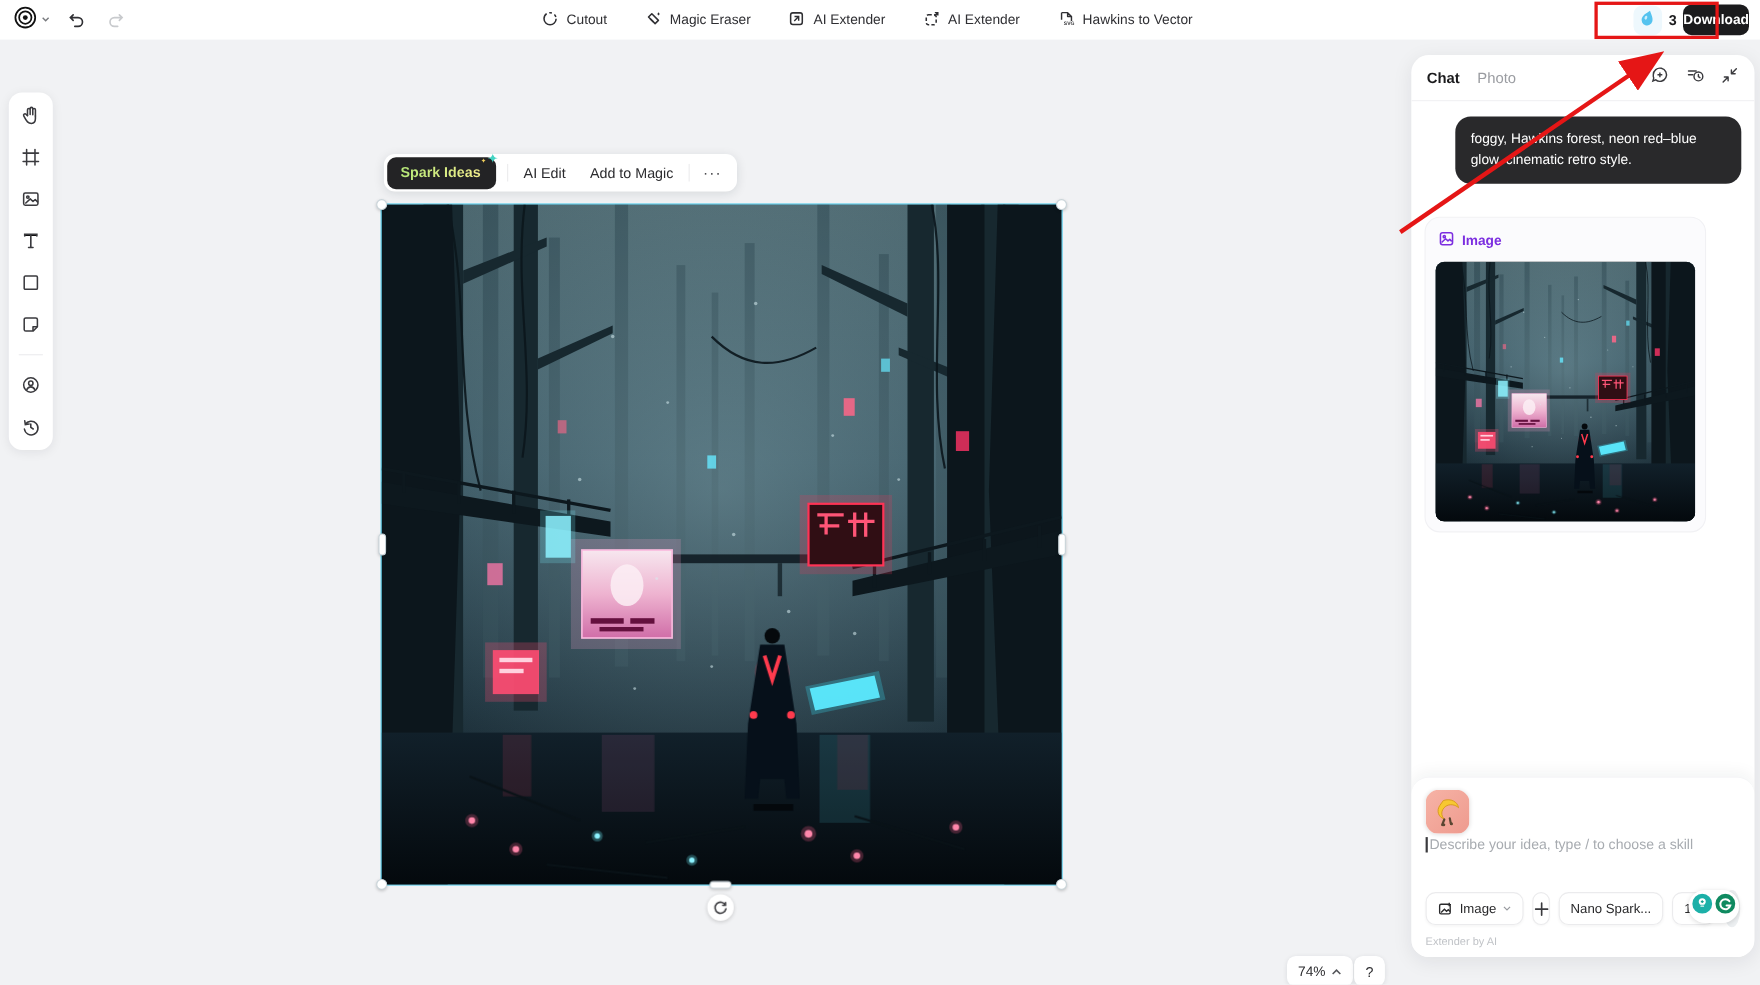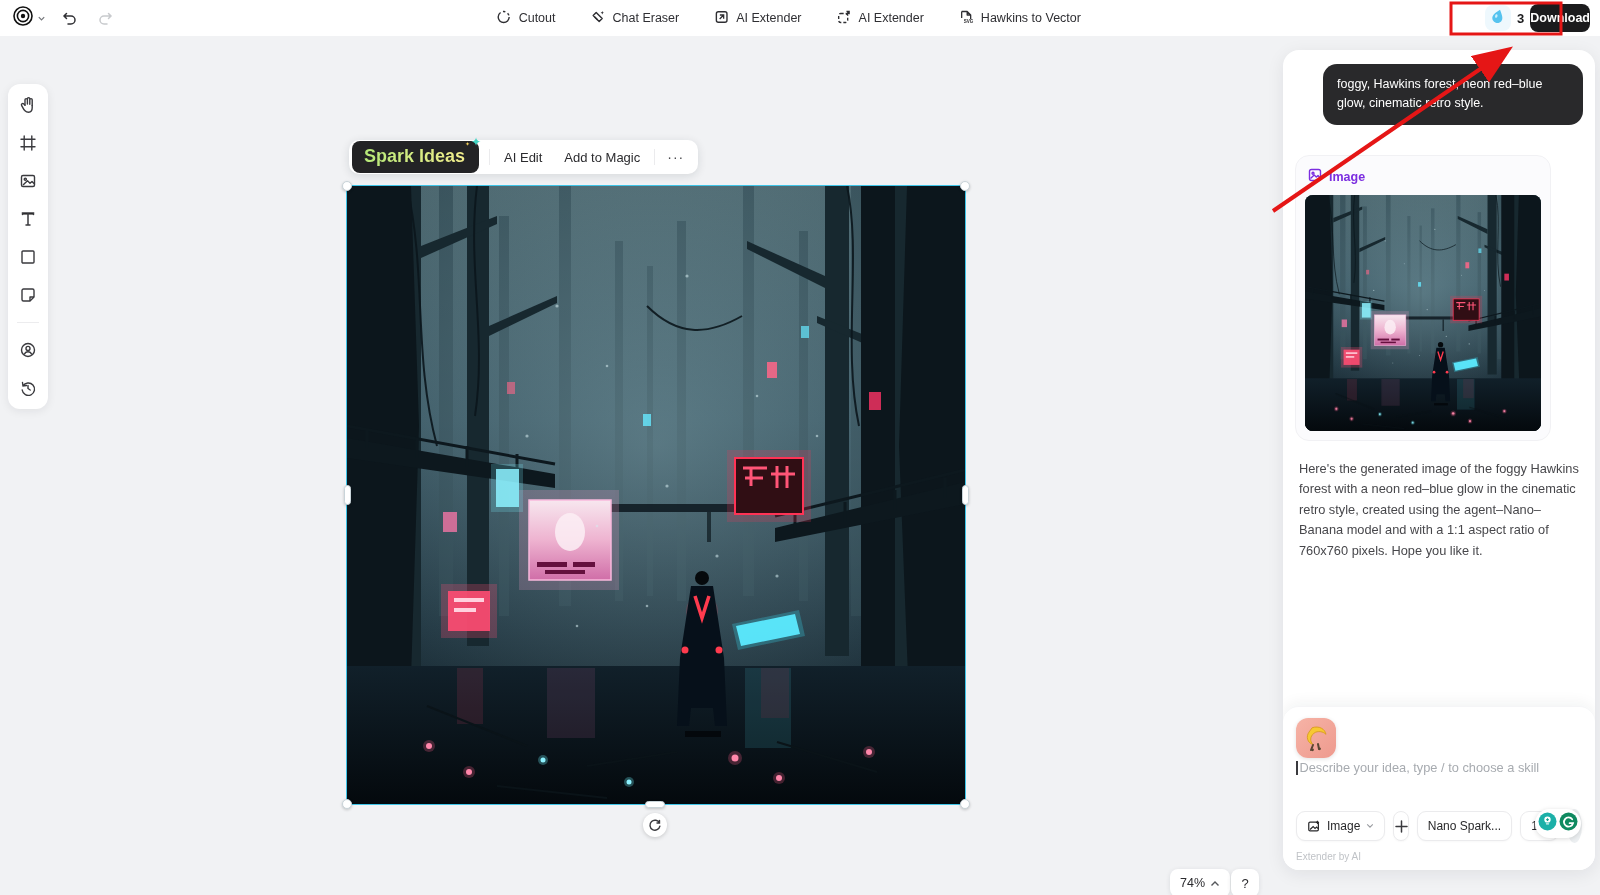--- a/index.html
+++ b/index.html
@@ -59,21 +59,21 @@
   .sel-toolbar {
     position:absolute; left:349px; top:104px; height:34px; background:#fff;
     border-radius:10px; box-shadow:0 2px 10px rgba(20,30,40,.12);
     display:flex; align-items:center; padding:3px 6px 3px 3px; gap:2px; z-index:10;
   }
   .spark-btn {
     position:relative; background:#232325; border-radius:8px; padding:5px 14px 6px 12px;
     cursor:pointer; margin-right:6px;
   }
   .spark-label {
-    font-size:18px; font-weight:700;
+    font-size:13px; font-weight:700;
     background:linear-gradient(90deg,#b5e878,#f3ee8d);
     -webkit-background-clip:text; background-clip:text; color:transparent;
   }
   .spark-star { position:absolute; top:-6px; right:-2px; font-size:12px; color:#43d4c3; }
   .spark-star-sm { position:absolute; top:-1px; right:9px; font-size:6px; color:#f2cf5b; }
   .sel-item { font-size:13px; color:#2b2b2e; padding:5px 10px; cursor:pointer; border-radius:6px; white-space:nowrap; }
   .sel-div { width:1px; height:16px; background:#ebebed; margin:0 2px; }
   .sel-more { font-size:14px; letter-spacing:1px; color:#4a4a4e; padding:2px 8px; cursor:pointer; }
   
   .zoom-pill {
@@ -369,21 +369,21 @@
             <circle cx="8" cy="8" r="5.5" fill="none" stroke="#2f2f33" stroke-width="1.4" stroke-dasharray="22 2.5 2.5 2.5 2.5 2.5"></circle>
           </svg></span>
       <span>Cutout</span>
     </div>
     <div class="tool-item">
       <span><svg width="16" height="16" viewBox="0 0 16 16">
             <path d="M6.5 3.5 L12.5 9.5 L9.5 12.5 L3.5 6.5 Z" fill="none" stroke="#2f2f33" stroke-width="1.4" stroke-linejoin="round"></path>
             <path d="M5 8 L8 11" stroke="#2f2f33" stroke-width="1.4"></path>
             <path d="M12.6 2 l0.5 1.2 1.2 0.5 -1.2 0.5 -0.5 1.2 -0.5 -1.2 -1.2 -0.5 1.2 -0.5 Z" fill="#2f2f33"></path>
           </svg></span>
-      <span>Chat Eraser</span>
+      <span>Magic Eraser</span>
     </div>
     <div class="tool-item">
       <span><svg width="16" height="16" viewBox="0 0 16 16">
             <rect x="2.7" y="2.7" width="10.6" height="10.6" rx="2" fill="none" stroke="#2f2f33" stroke-width="1.4"></rect>
             <path d="M6 10 L10 6 M6.2 6 H10 V9.8" fill="none" stroke="#2f2f33" stroke-width="1.3"></path>
           </svg></span>
       <span>AI Extender</span>
     </div>
     <div class="tool-item">
       <span><svg width="16" height="16" viewBox="0 0 16 16">
@@ -504,41 +504,59 @@
   <div class="zoom-pill">
     <span>74%</span>
     <svg width="10" height="7" viewBox="0 0 10 7">
         <path d="M1.5 5.5 L5 2 L8.5 5.5" stroke="#55575b" stroke-width="1.4" fill="none"></path>
       </svg>
   </div>
   <div class="help-pill">?</div>
 </div>
 
 <section class="chat-panel">
+  <div class="panel-header">
+    <span class="tab active">Chat</span>
+    <span class="tab inactive">Photo</span>
+    <div class="panel-header-icons">
+      <span><svg width="18" height="18" viewBox="0 0 18 18" fill="none" stroke="#3a3a3e" stroke-width="1.3">
+            <path d="M3 9 a6 6 0 1 1 2.2 4.6 L2.6 14.6 L3.4 12 A6 6 0 0 1 3 9 Z"></path>
+            <path d="M9 6.8 V11.2 M6.8 9 H11.2"></path>
+          </svg></span>
+      <span><svg width="18" height="18" viewBox="0 0 18 18" fill="none" stroke="#3a3a3e" stroke-width="1.3" stroke-linecap="round">
+            <path d="M3 5.5 H10 M3 9 H7"></path>
+            <circle cx="12" cy="10.5" r="4"></circle>
+            <path d="M12 8.8 V10.7 L13.4 11.6"></path>
+          </svg></span>
+      <span><svg width="17" height="17" viewBox="0 0 17 17" fill="none" stroke="#3a3a3e" stroke-width="1.3" stroke-linecap="round">
+            <path d="M2.5 14.5 L7 10 M7 10 H3.6 M7 10 V13.4"></path>
+            <path d="M14.5 2.5 L10 7 M10 7 H13.4 M10 7 V3.6"></path>
+          </svg></span>
+    </div>
+  </div>
 
   <div class="panel-body">
     <div class="user-bubble">foggy, Hawkins forest, neon red–blue glow, cinematic retro style.</div>
 
     <div class="result-card">
       <div class="result-card-head">
         <span><svg width="16" height="16" viewBox="0 0 16 16" fill="none" stroke="#7c2ee0" stroke-width="1.4" stroke-linejoin="round">
               <rect x="2.5" y="2.5" width="11" height="11" rx="2"></rect>
               <circle cx="6" cy="6.2" r="1"></circle>
               <path d="M3.5 11.5 L7.2 8 L9.3 10 L11 8.6 L12.8 10.4"></path>
             </svg></span>
         <span class="result-type">Image</span>
       </div>
       <div class="thumb">
         <svg>
             <use href="#scene"></use>
           </svg>
       </div>
     </div>
 
-    <p class="assistant-text">Here's the generated image of the foggy Hawkins forest with a neon red–blue glow in the cinematic retro style, created using the agent–Nano–Banana model and with a 1:1 aspect ratio of 760x760 pixels. Hope you like it.</p>
   </div>
 
   <div class="input-dock">
     <div class="agent-chip">
       <svg width="40" height="40" viewBox="0 0 40 40">
         <defs>
             <linearGradient id="chipbg" x1="0" y1="0" x2="1" y2="1">
               <stop offset="0" stop-color="#f6b3a6"></stop>
               <stop offset="1" stop-color="#ee9a8e"></stop>
             </linearGradient>

